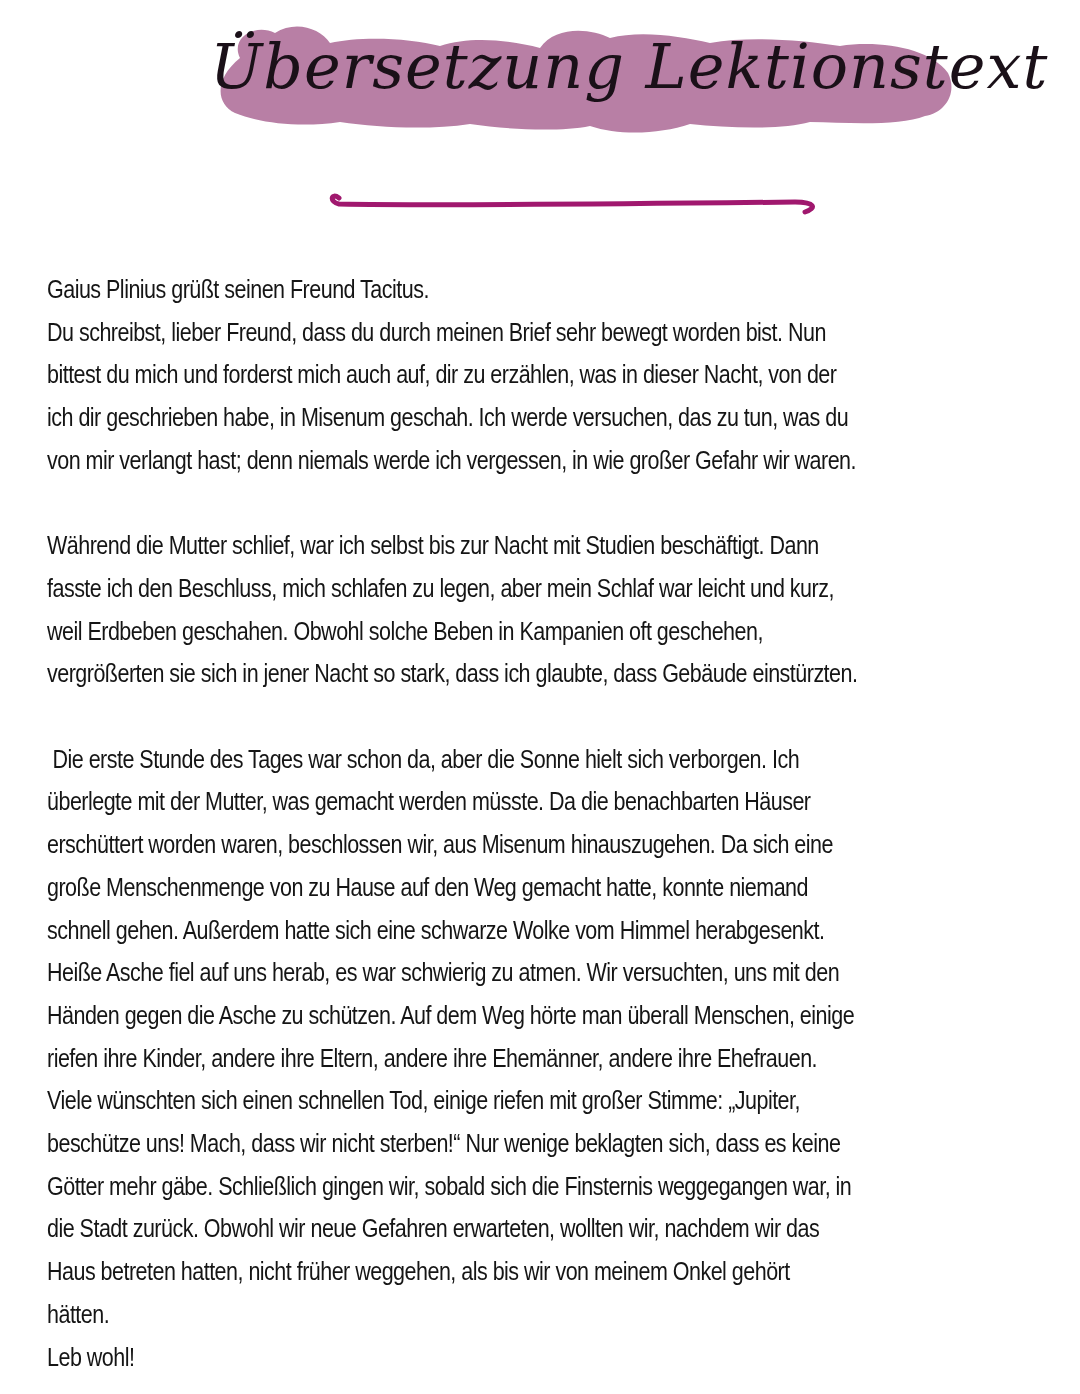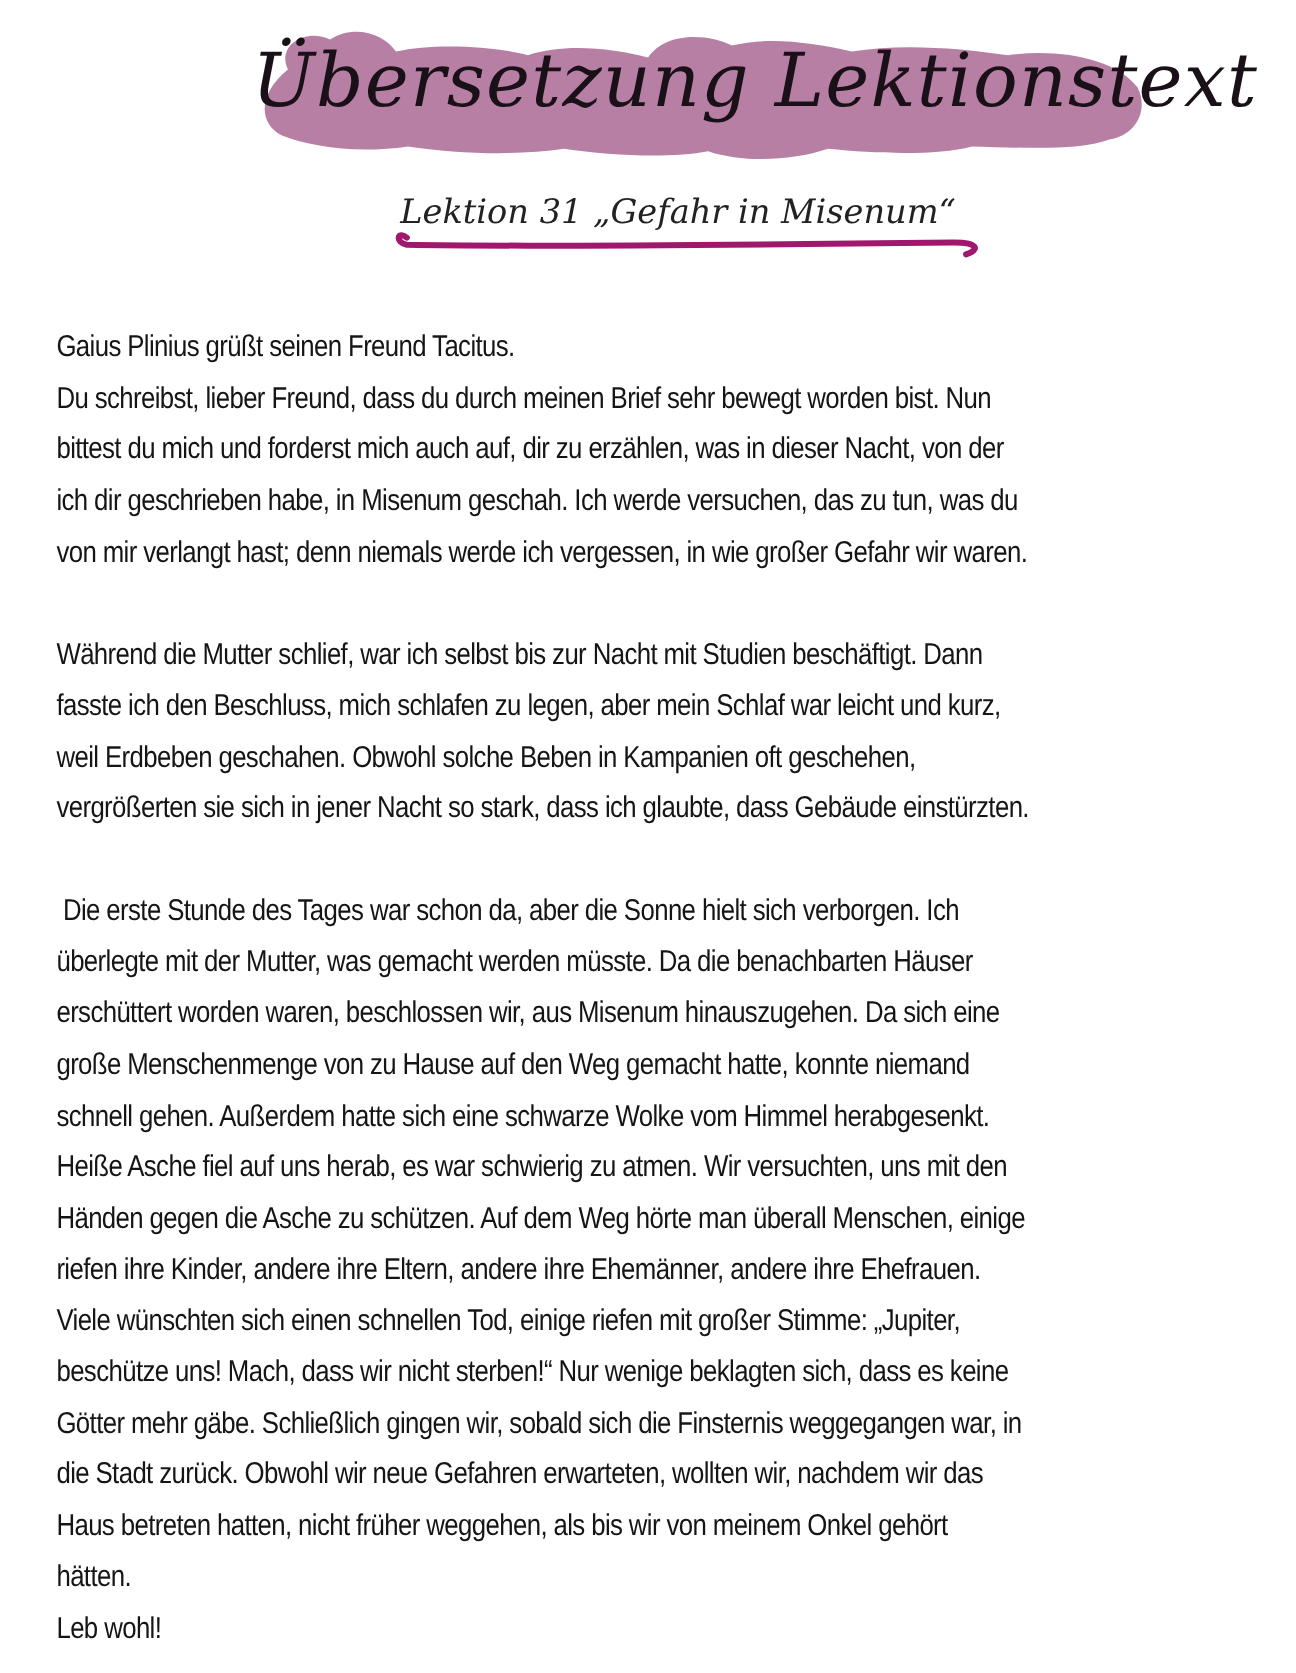--- a/index.html
+++ b/index.html
@@ -32,21 +32,20 @@
 <body>
 
 <div class="title-wrap">
   <svg class="title-blob" viewBox="0 0 745 120" preserveAspectRatio="none">
     <path fill="#b87fa5" d="M30,40 C20,20 45,5 65,15 C85,2 110,10 120,25 C150,18 200,20 230,28 C260,18 300,22 330,30 C345,8 380,10 400,20 C430,12 470,18 500,25 C540,18 590,22 630,28 C670,22 720,30 738,55 C748,75 735,95 715,98 C690,108 640,105 600,104 C570,112 520,110 480,106 C450,116 410,118 380,108 C350,114 300,112 260,106 C220,112 170,110 130,104 C90,110 50,105 25,95 C5,85 5,60 30,40 Z"></path>
   </svg>
   <div class="title-text">Übersetzung Lektionstext</div>
 </div>
 
 <div class="subtitle-wrap">
-  <div class="subtitle-text">Lektion 31 „Gefahr in Misenum“</div>
   <svg class="subtitle-underline" viewBox="0 0 500 40">
     <path d="M14,18 C6,12 4,22 14,24 C120,26 300,24 470,22 C490,22 492,28 480,32" fill="none" stroke="#a0186e" stroke-width="5" stroke-linecap="round"></path>
   </svg>
 </div>
 
 <div class="body-text">
   <div class="para">
     <span class="line">Gaius Plinius grüßt seinen Freund Tacitus.</span>
     <span class="line">Du schreibst, lieber Freund, dass du durch meinen Brief sehr bewegt worden bist. Nun</span>
     <span class="line">bittest du mich und forderst mich auch auf, dir zu erzählen, was in dieser Nacht, von der</span>

